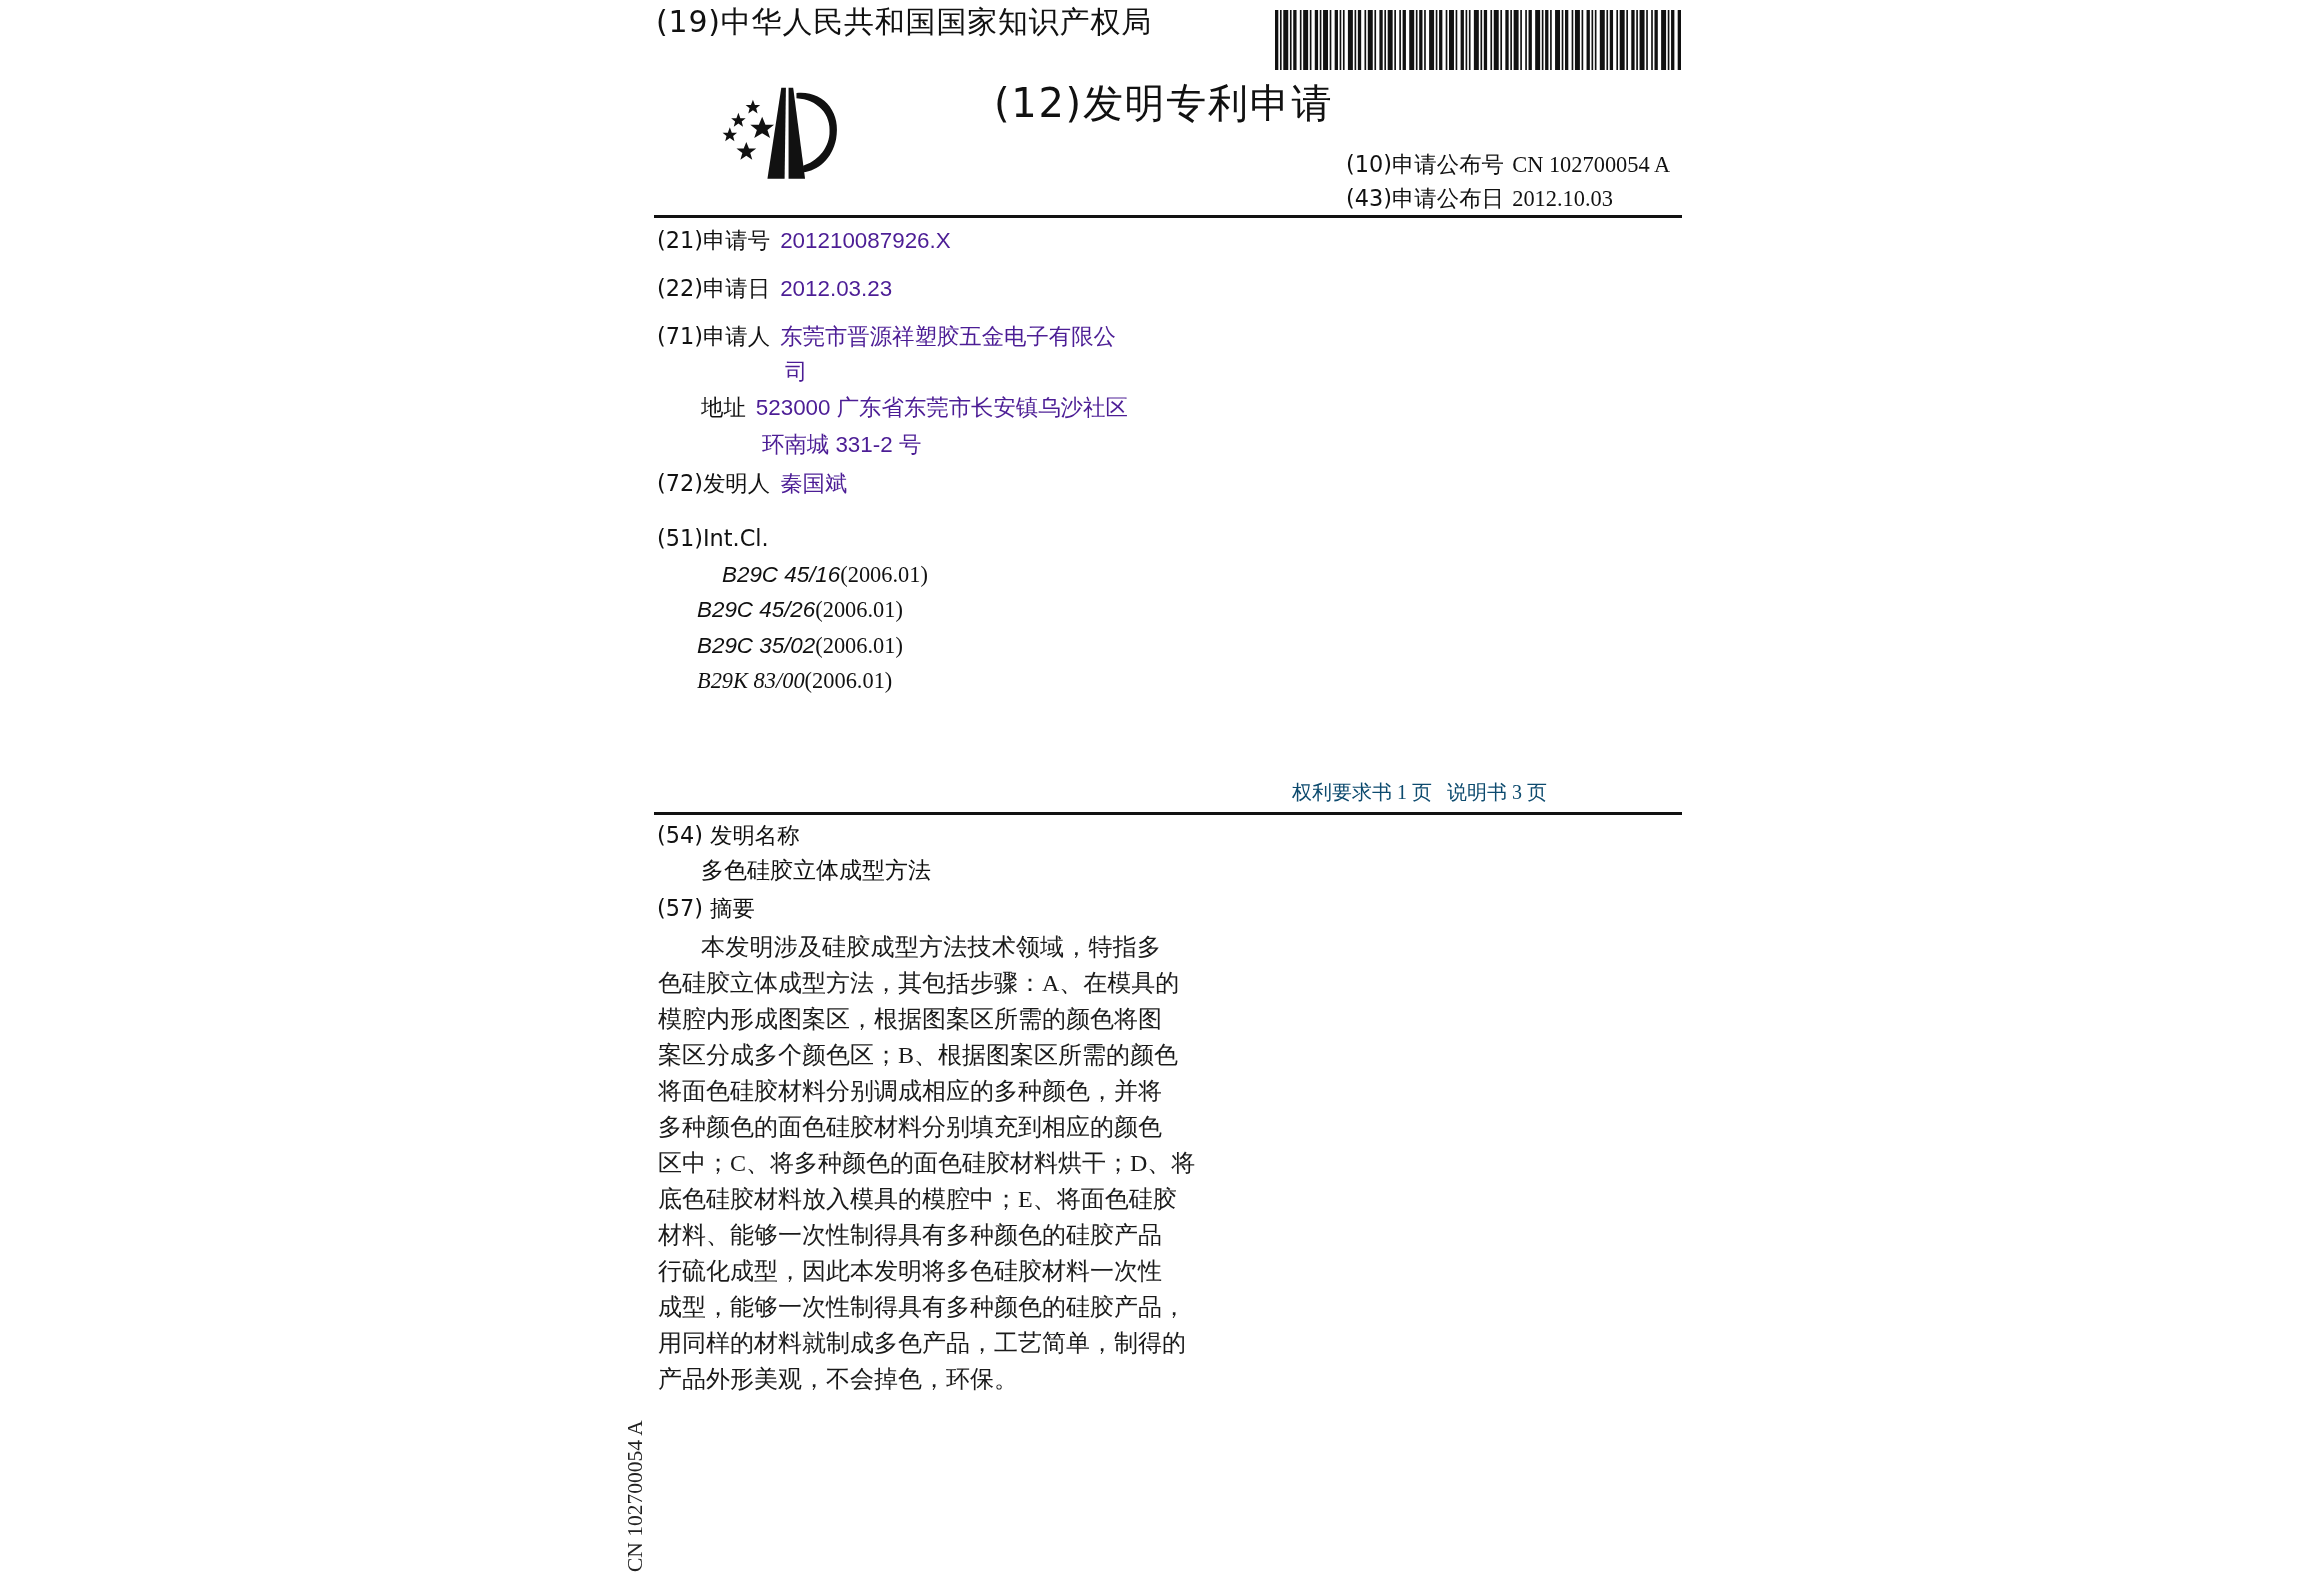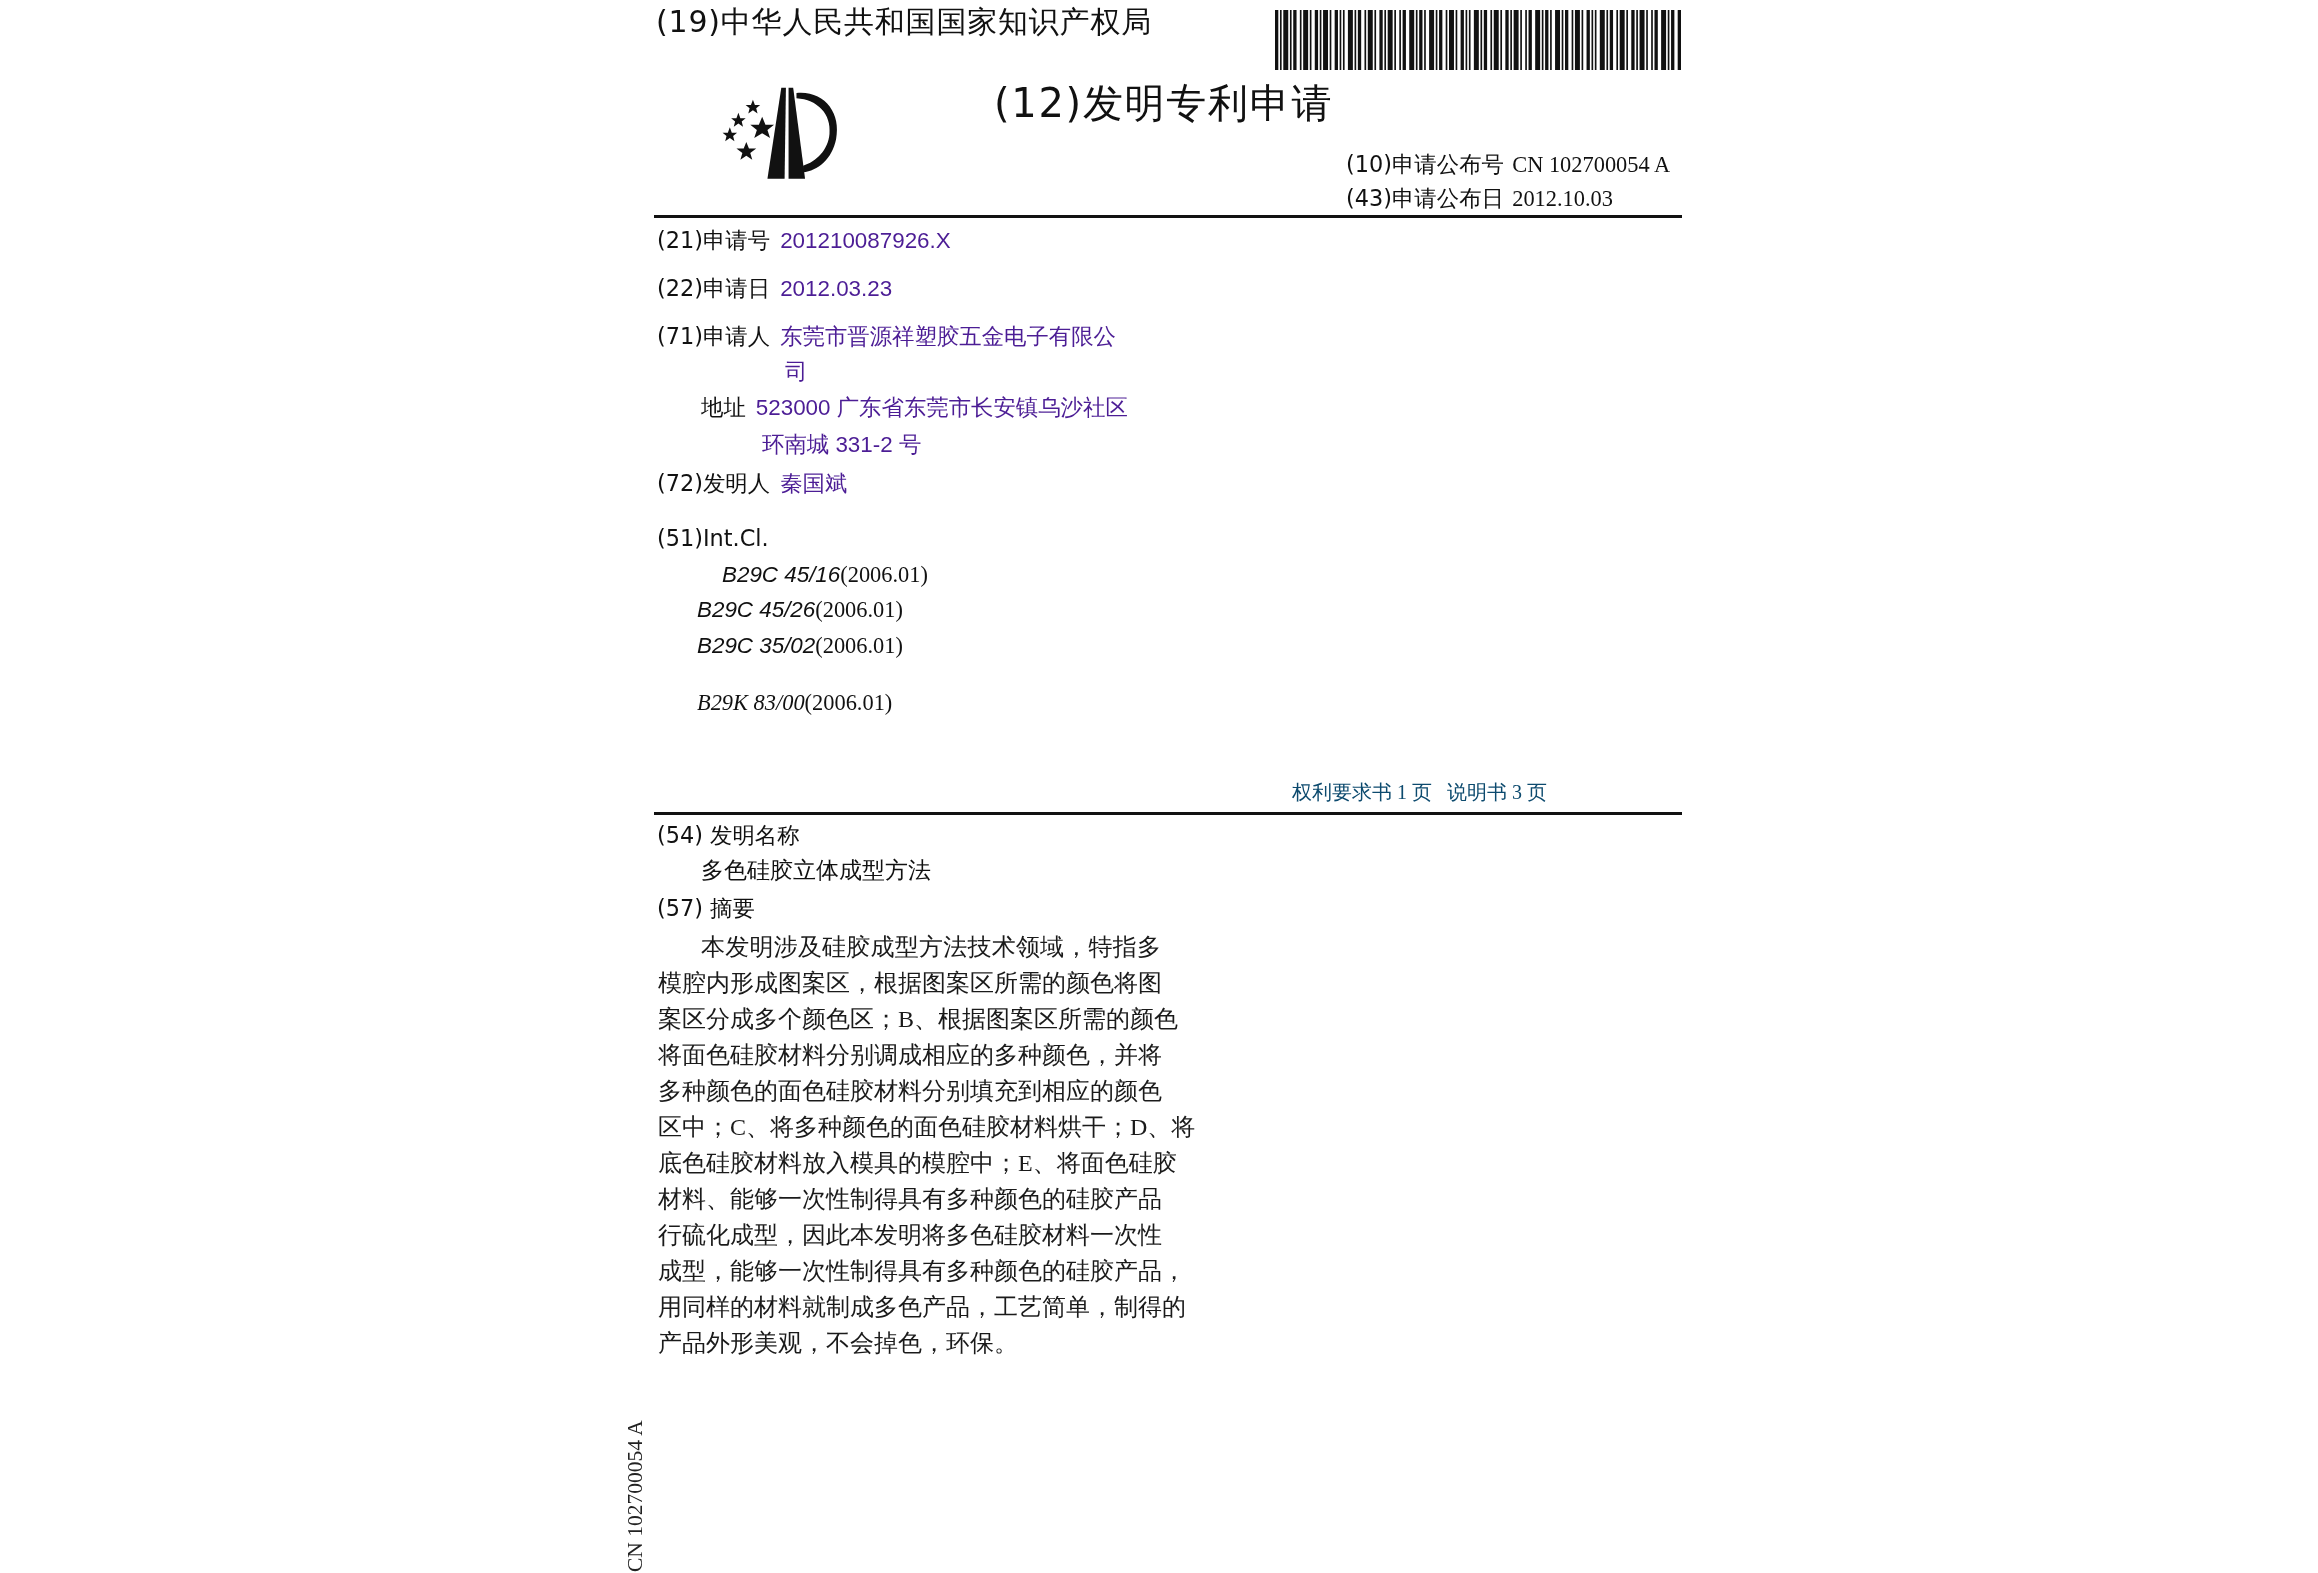--- a/index.html
+++ b/index.html
@@ -170,39 +170,40 @@
 
 <div class="abs ipc" style="left:697px; top:561px;margin-left:25px;">
   <span class="code">B29C 45/16</span><span class="ver">(2006.01)</span>
 </div>
 <div class="abs ipc" style="left:697px; top:596px;">
   <span class="code">B29C 45/26</span><span class="ver">(2006.01)</span>
 </div>
 <div class="abs ipc" style="left:697px; top:632px;">
   <span class="code">B29C 35/02</span><span class="ver">(2006.01)</span>
 </div>
-<div class="abs ipc" style="left:697px; top:689px;">
+<div class="abs ipc" style="left:697px; top:667px;">
   <span class="code" style="font-style:italic; font-family:'Liberation Serif','DejaVu Serif',serif;">B29K 83/00</span><span class="ver">(2006.01)</span>
 </div>
 
 <div class="abs pages" style="left:1292px; top:779px; white-space:pre;">权利要求书 1 页   说明书 3 页</div>
 
 <div class="rule" style="top:812px;"></div>
 
 <div class="abs field" style="left:657px; top:820px;">
   <span class="lbl">(54) 发明名称</span>
 </div>
 <div class="abs" style="left:701px; top:855px; font-size:23px; font-family:'Liberation Serif','DejaVu Serif',serif;">多色硅胶立体成型方法</div>
 
 <div class="abs field" style="left:657px; top:893px;">
   <span class="lbl">(57) 摘要</span>
 </div>
 
 <div class="abstract">
   <span class="ln" style="padding-left:43px;">本发明涉及硅胶成型方法技术领域，特指多</span>
+  <span class="ln">色硅胶立体成型方法，其包括步骤：A、在模具的</span>
   <span class="ln">模腔内形成图案区，根据图案区所需的颜色将图</span>
   <span class="ln">案区分成多个颜色区；B、根据图案区所需的颜色</span>
   <span class="ln">将面色硅胶材料分别调成相应的多种颜色，并将</span>
   <span class="ln">多种颜色的面色硅胶材料分别填充到相应的颜色</span>
   <span class="ln">区中；C、将多种颜色的面色硅胶材料烘干；D、将</span>
   <span class="ln">底色硅胶材料放入模具的模腔中；E、将面色硅胶</span>
   <span class="ln">材料、能够一次性制得具有多种颜色的硅胶产品</span>
   <span class="ln">行硫化成型，因此本发明将多色硅胶材料一次性</span>
   <span class="ln">成型，能够一次性制得具有多种颜色的硅胶产品，</span>
   <span class="ln">用同样的材料就制成多色产品，工艺简单，制得的</span>

